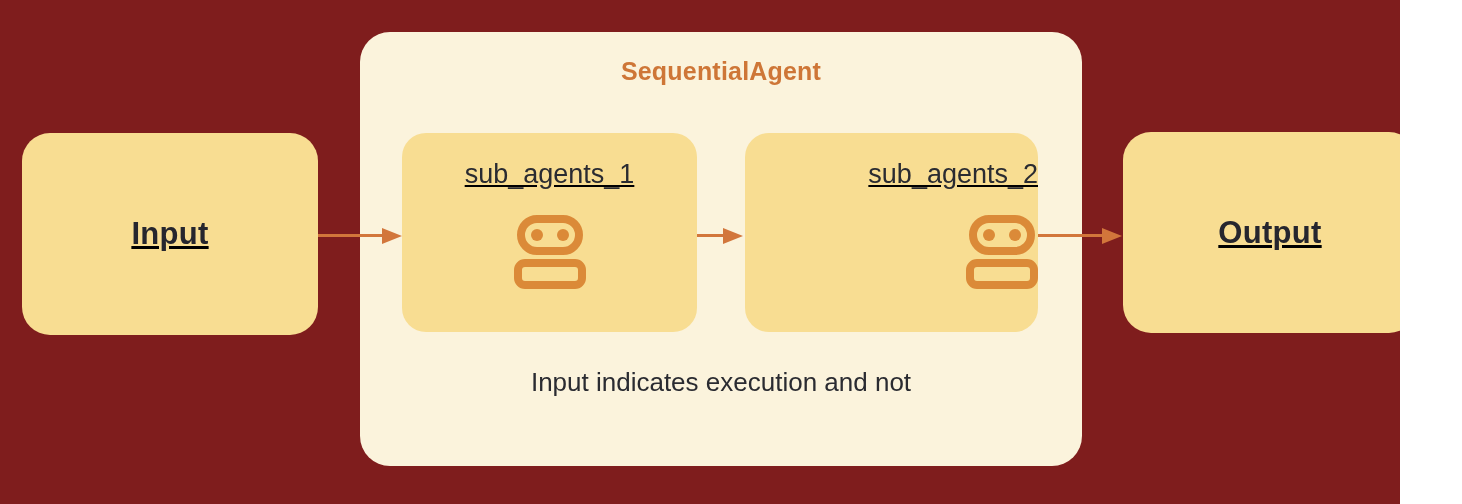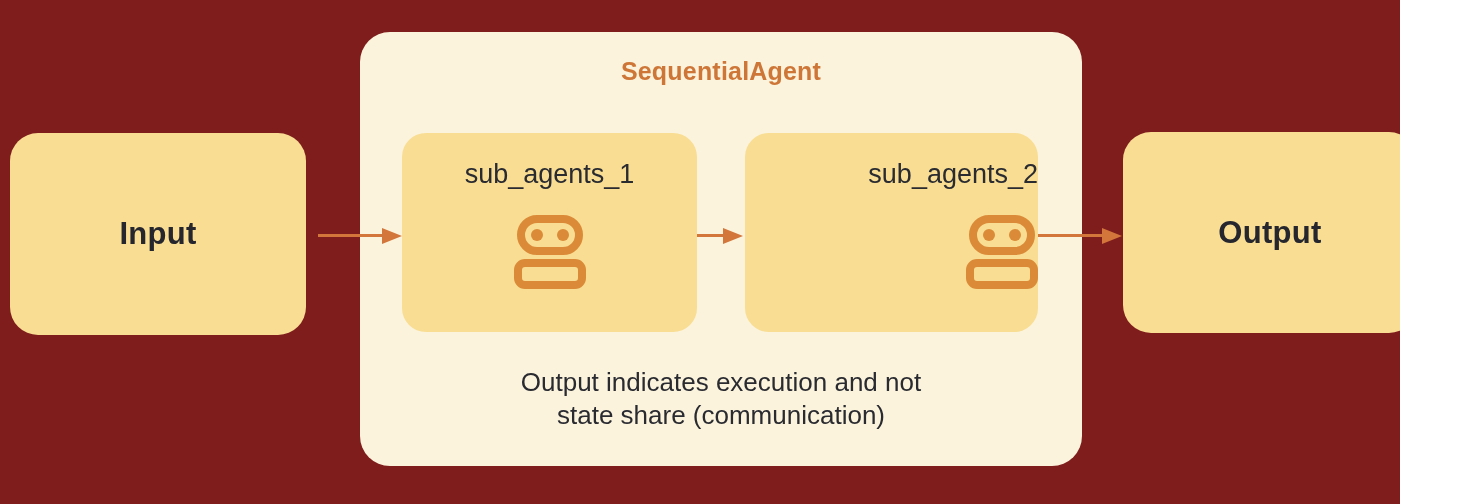--- a/index.html
+++ b/index.html
@@ -32,31 +32,32 @@
     text-align:center;
     font-size:25px;
     font-weight:600;
     letter-spacing:0.2px;
     color:var(--accent-orange);
   }
   .node{
     position:absolute;
     background:var(--node-fill);
     border-radius:28px;
+    text-decoration:underline;
   }
   .io-node{
     display:flex;align-items:center;justify-content:center;
   }
   .io-label{
     font-size:31px;
     font-weight:700;
     letter-spacing:0.3px;
     color:var(--text-dark);
   }
-  .node-input{left:10px;top:133px;width:296px;height:202px;}
+  .node-input{left:22px;top:133px;width:296px;height:202px;}
   .node-output{left:1123px;top:132px;width:294px;height:201px;text-align:right;}
   .sub-node{
     border-radius:24px;
     display:flex;flex-direction:column;align-items:center;
     padding-top:24px;
   }
   .node-sub1{left:402px;top:133px;width:295px;height:199px;}
   .node-sub2{left:745px;top:133px;width:293px;height:199px;align-items:flex-end;}
   .sub-label{
     font-size:27px;
@@ -94,22 +95,21 @@
 </style>
 </head>
 <body>
 
 <div class="canvas">
 
   <div class="agent-container">
     <div class="agent-title">SequentialAgent</div>
 
     <div class="note">
-      <div>Output indicates execution and not</div>
-      <div>state share (communication)</div>
+      <div>Input indicates execution and not</div>
     </div>
   </div>
 
   <div class="node io-node node-input">
     <span class="io-label">Input</span>
   </div>
 
   <div class="node sub-node node-sub1">
     <span class="sub-label">sub_agents_1</span>
     <svg class="robot" width="72" height="74" viewBox="0 0 72 74" aria-hidden="true">

